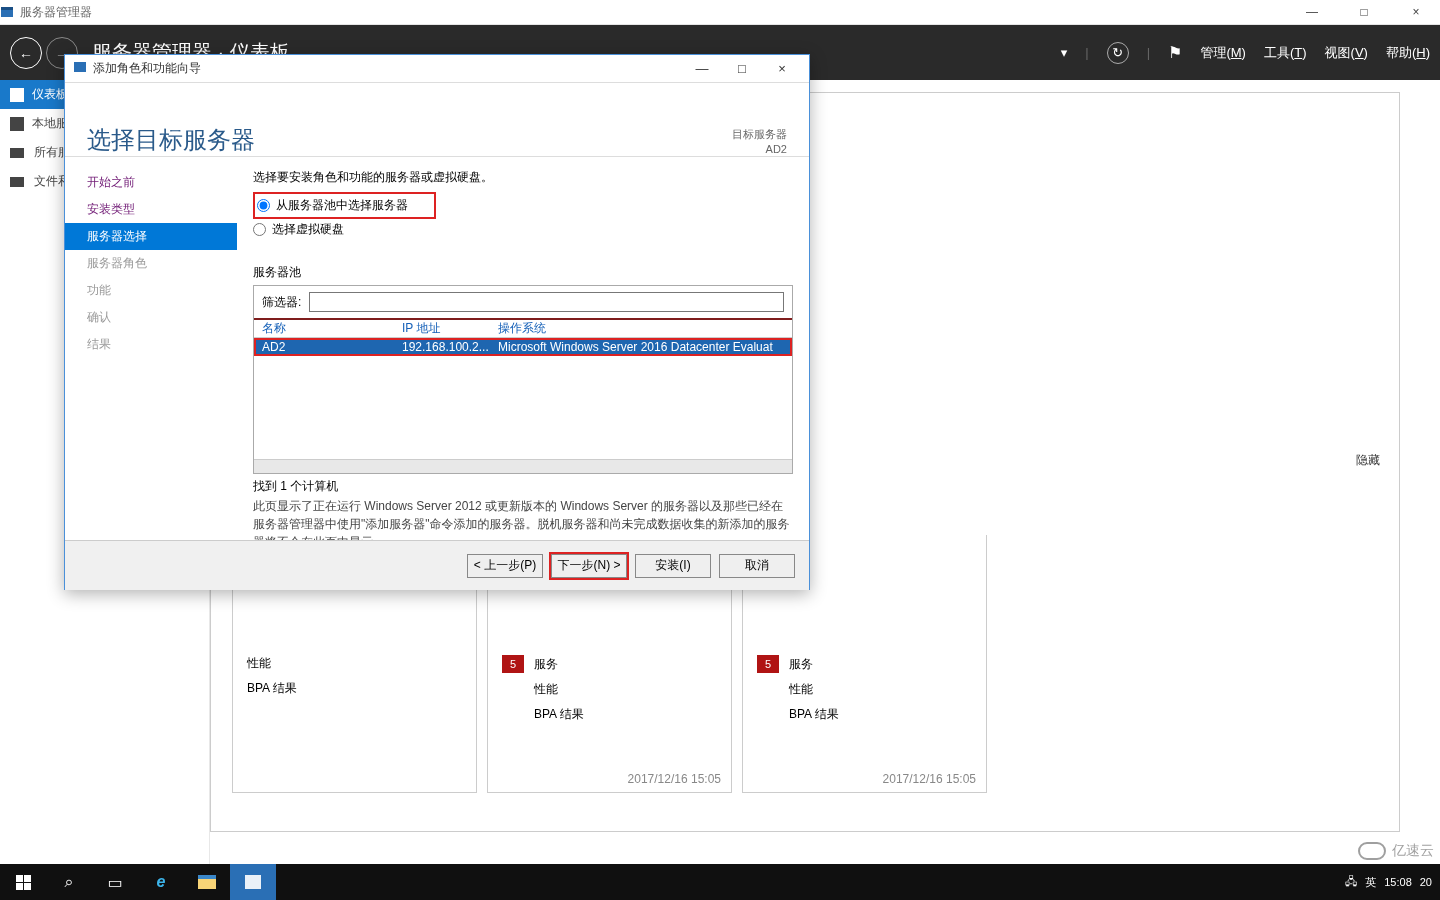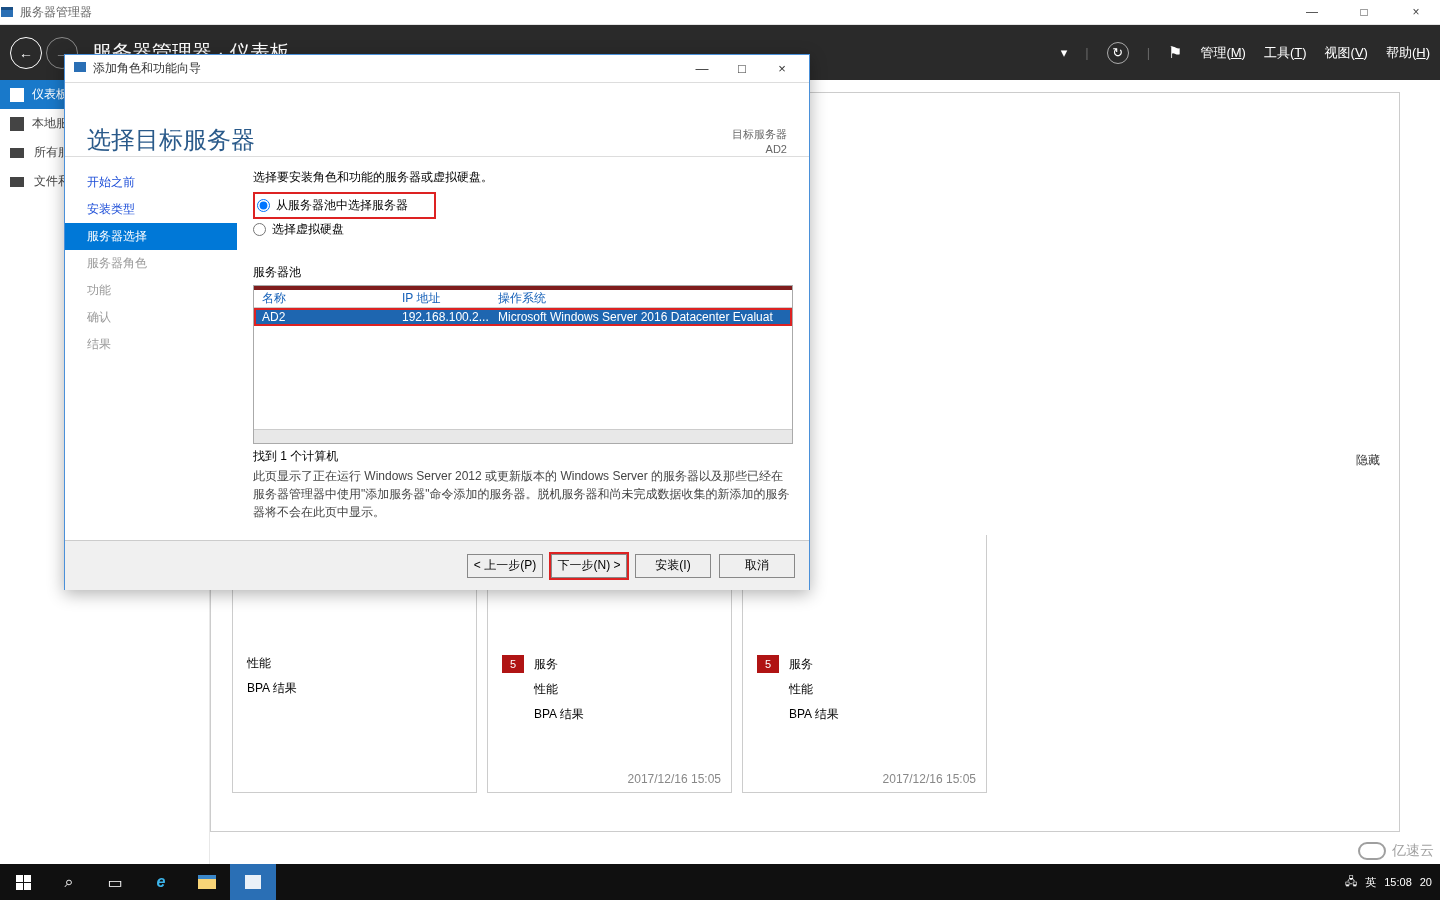--- a/index.html
+++ b/index.html
@@ -48,34 +48,34 @@
 .dlg-title{height:28px;background:#fff;border-bottom:1px solid #ddd;display:flex;align-items:center;padding:0 8px;}
 .dlg-title .t{margin-left:6px;color:#333;}
 .dlg-ctrls{margin-left:auto;display:flex;gap:18px;font-size:13px;color:#333;padding-right:8px;}
 .dlg-ctrls span{width:22px;text-align:center;}
 .dlg-header{height:74px;background:#fff;border-bottom:1px solid #ddd;display:flex;align-items:flex-end;padding:0 22px;}
 .dlg-header h1{font-size:24px;font-weight:400;color:#2a5a8a;}
 .target{margin-left:auto;text-align:right;font-size:11px;color:#666;line-height:1.3;}
 .dlg-body{display:flex;height:383px;}
 .steps{width:172px;background:#fff;padding-top:12px;}
 .steps .step{padding:5px 22px;font-size:12px;color:#333;}
-.steps .step.done{color:#1d4ed8;}
+.steps .step.done{color:#701a75;}
 .steps .step.active{background:#0078d7;color:#fff;}
 .steps .step.future{color:#999;}
 .dlg-content{flex:1;padding:12px 16px;background:#fff;overflow:hidden;}
 .instr{margin-bottom:6px;}
 .radiogrp{margin:4px 0 24px;}
 .radiogrp label{display:block;padding:2px 0;}
 .radiogrp input{margin-right:6px;vertical-align:middle;}
 .redbox{border:2px solid #d22;display:inline-block;padding:1px 26px 1px 2px;}
 .pool-lbl{margin-top:6px;}
 .pool-box{border:1px solid #aaa;margin-top:4px;}
 .filter{padding:6px 8px;display:flex;align-items:center;gap:8px;}
 .filter input{flex:1;border:1px solid #777;height:20px;padding:0 4px;}
-.cols{display:flex;padding:0 8px;color:#1560b8;font-size:12px;border-top:4px solid #7f1d1d;}
+.cols{display:flex;padding:0 8px;color:#1560b8;font-size:12px;border-top:2px solid #7f1d1d;}
 .cols div:nth-child(1){width:140px;}
 .cols div:nth-child(2){width:96px;}
 .cols div:nth-child(3){flex:1;}
 .server-list{height:122px;border-top:1px solid #ccc;overflow:hidden;position:relative;background:#fff;}
 .server-list .inner{height:100%;overflow-y:auto;}
 .srow{display:flex;padding:2px 8px;color:#fff;background:#1e66b0;font-size:12px;height:18px;align-items:center;}
 .srow.redborder{box-shadow: inset 0 0 0 2px #d22;}
 .srow div:nth-child(1){width:140px;}
 .srow div:nth-child(2){width:96px;}
 .srow div:nth-child(3){flex:1;white-space:nowrap;overflow:hidden;}
@@ -237,20 +237,24 @@
     <div class="dlg-content">
       <div class="instr">选择要安装角色和功能的服务器或虚拟硬盘。</div>
       <div class="radiogrp">
         <span class="redbox">
           <label><input type="radio" name="src" checked="" style=""><span>从服务器池中选择服务器</span></label>
         </span>
         <label><input type="radio" name="src" style=""><span>选择虚拟硬盘</span></label>
       </div>
       <div class="pool-lbl">服务器池</div>
       <div class="pool-box">
+        <div class="filter">
+          <span>筛选器:</span>
+          <input type="text" style="">
+        </div>
         <div class="cols">
           <div>名称</div>
           <div>IP 地址</div>
           <div>操作系统</div>
         </div>
         <div class="server-list">
           <div class="inner">
             <div class="srow redborder">
               <div>AD2</div>
               <div>192.168.100.2...</div>

